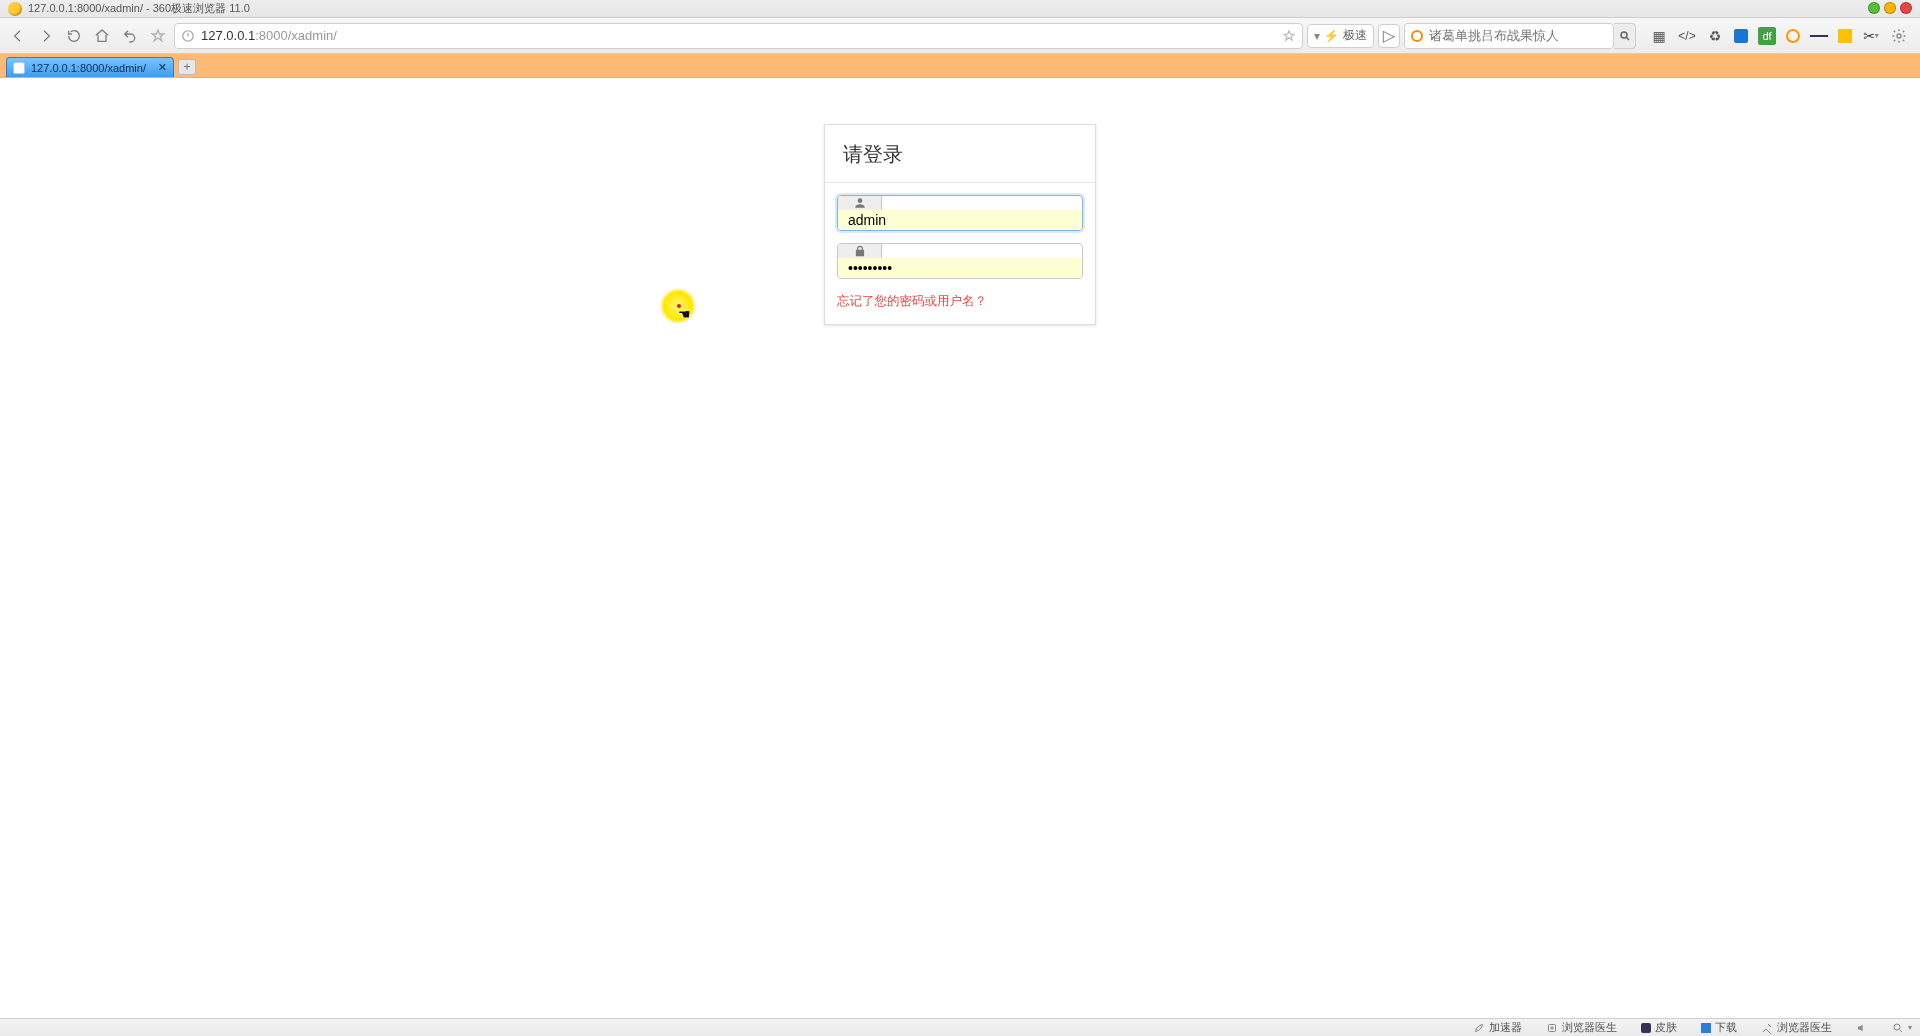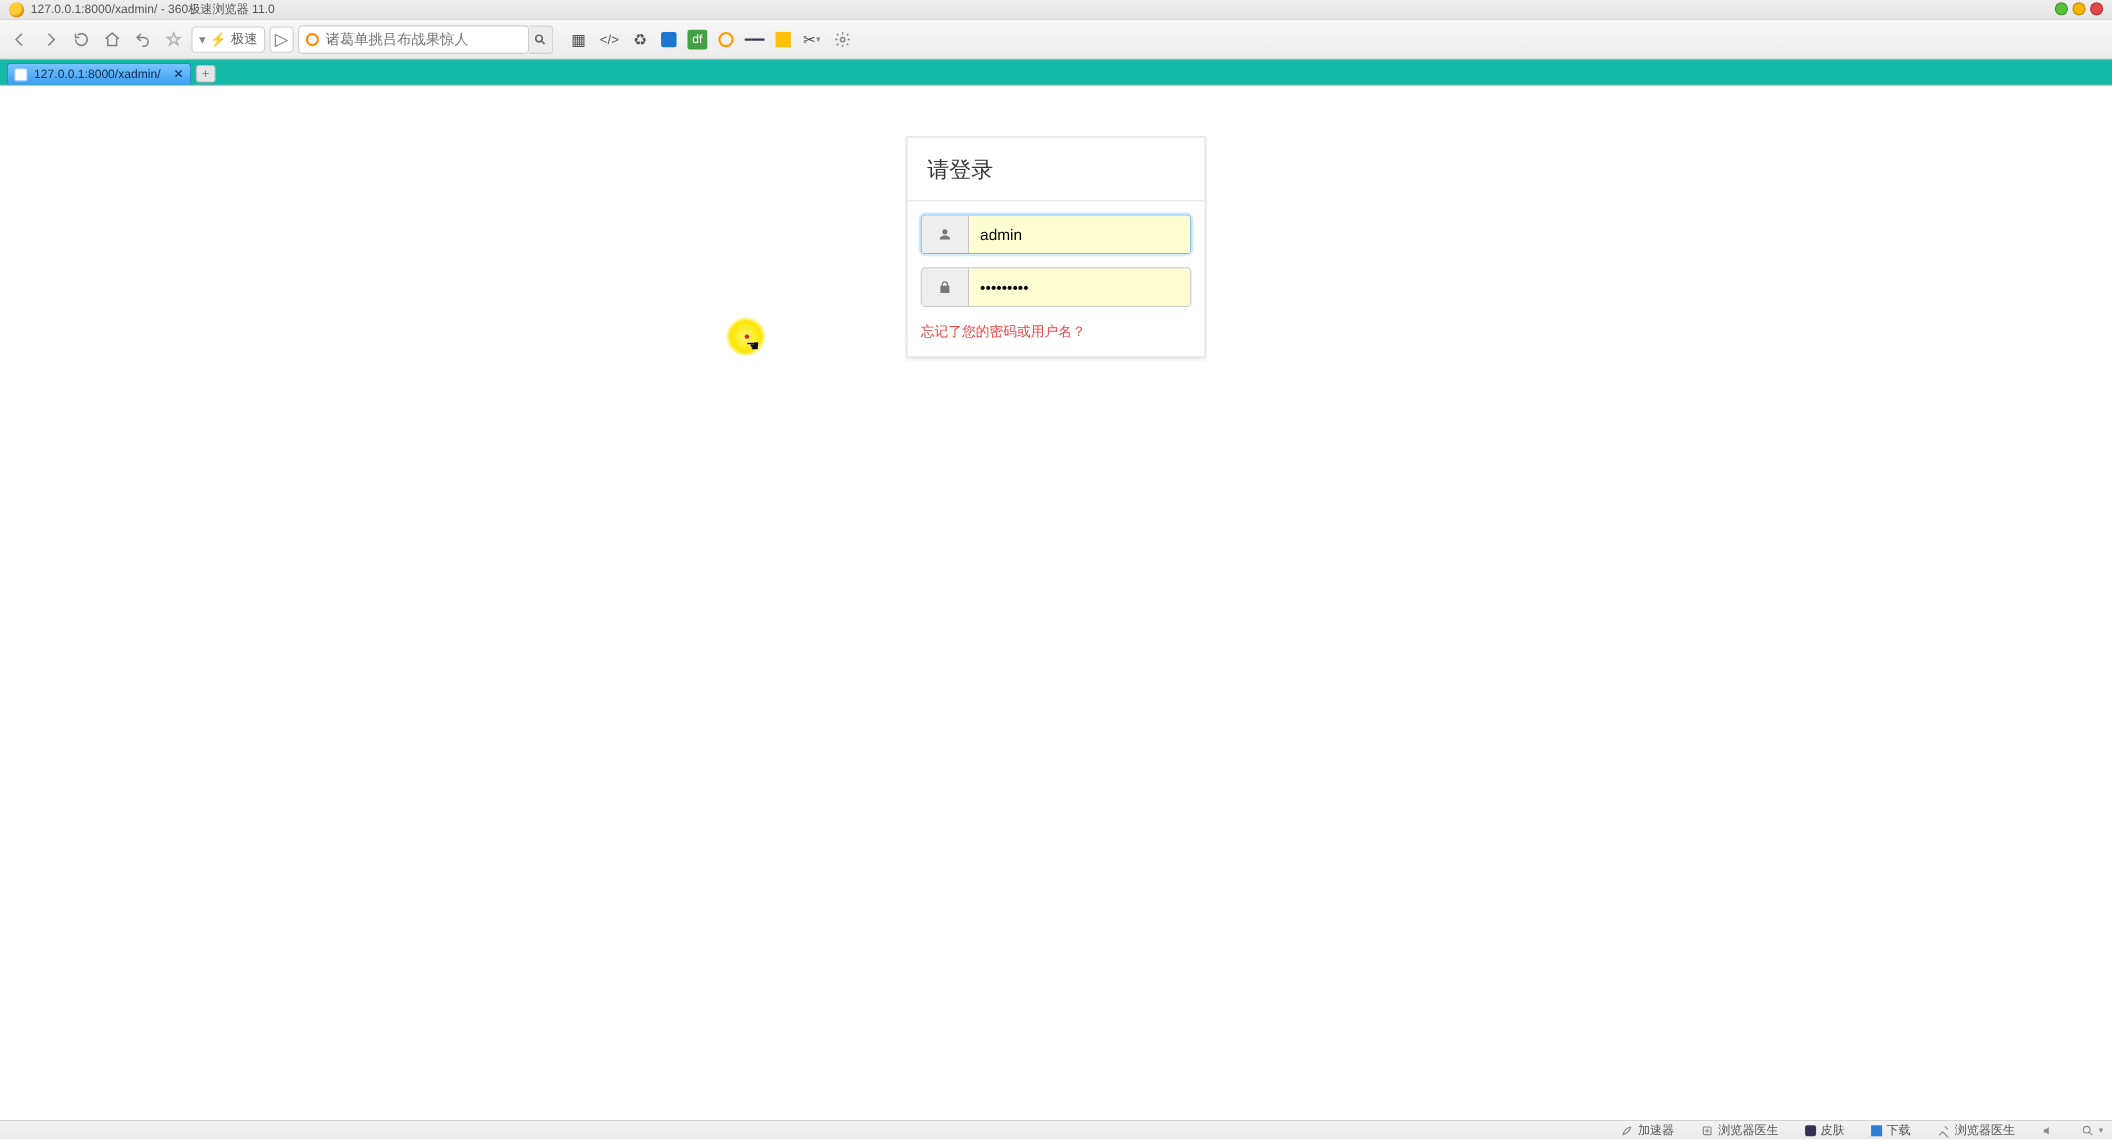--- a/index.html
+++ b/index.html
@@ -91,21 +91,21 @@
 .tool-icons .ti { width:18px;height:18px;display:flex;align-items:center;justify-content:center;cursor:pointer; }
 .tool-icons .green { background:#43a047;color:#fff;font-size:11px;border-radius:2px; }
 .tool-icons .blue  { background:#1976d2;width:14px;height:14px; border-radius:2px;}
 .tool-icons .orange{ width:14px;height:14px;border:2px solid #ff9800;border-radius:50%; }
 .tool-icons .bars span{display:block;width:14px;height:2px;background:#335; margin:2px 0;}
 .tool-icons .yellow{ background:#ffc107;width:14px;height:14px; }
 .tool-icons .gear svg{ stroke:#888; }
 
 
 .tabstrip {
-  height: 24px; background:#14b8a6; border-bottom:1px solid #b8b8b8;
+  height: 24px; background:#fdba74; border-bottom:1px solid #b8b8b8;
   display:flex; align-items:flex-end; padding-left:6px;
 }
 .tab {
   height: 20px; min-width: 168px;
   background: linear-gradient(#79c4ff,#3e9df0);
   border:1px solid #2b7ec7; border-bottom:none;
   border-radius:4px 4px 0 0;
   display:flex;align-items:center;
   padding:0 6px; gap:6px;
   color:#0c2d55; font-size:11px; font-family:SimSun,monospace;
@@ -137,20 +137,21 @@
 .login-head {
   padding: 16px 18px 14px;
   border-bottom:1px solid #e6e6e6;
   font-size: 20px; color:#333; font-weight:400;
 }
 .login-body { padding: 12px 12px 14px; }
 .in-group {
   display:flex; margin-bottom:12px;
   border:1px solid #c7c7c7; border-radius:4px; overflow:hidden;
   height:36px;
+  flex-direction:column;
 }
 .in-icon {
   width:44px; background:#eeeeee; border-right:1px solid #c7c7c7;
   display:flex;align-items:center;justify-content:center; color:#777;
 }
 .in-group input {
   flex:1; border:none; outline:none; padding:0 10px; font-size:14px;
 }
 .in-yellow { background:#fdffd2 !important; }
 .in-group.focus { border-color:#7ab6e8; box-shadow:0 0 0 2px rgba(102,175,233,.25); }
@@ -226,20 +227,32 @@
     <svg viewBox="0 0 24 24">
         <path d="M9 14 4 9l5-5M4 9h9a6 6 0 0 1 0 12h-2"></path>
       </svg>
   </div>
   <div class="nav-btn star-btn">
     <svg viewBox="0 0 24 24">
         <path d="M12 3l2.5 6h6l-5 4 2 6-5.5-4-5.5 4 2-6-5-4h6z"></path>
       </svg>
   </div>
 
+  <div class="addr-wrap">
+    <svg class="lock" viewBox="0 0 24 24" fill="none" stroke="#9c9c9c" stroke-width="2">
+        <circle cx="12" cy="12" r="9"></circle>
+        <path d="M12 7v6M12 17h0"></path>
+      </svg>
+    <span class="addr-host">127.0.0.1</span>
+      <span class="addr-path">:8000/xadmin/</span>
+    <span class="addr-spacer"></span>
+    <svg class="addr-star" viewBox="0 0 24 24" fill="none" stroke="#bbb" stroke-width="2">
+        <path d="M12 3l2.5 6h6l-5 4 2 6-5.5-4-5.5 4 2-6-5-4h6z"></path>
+      </svg>
+  </div>
 
   <div class="mode-pill">
     <span style="color:#888">▾</span>
     <span class="bolt">⚡</span>
     <span>极速</span>
   </div>
   <div class="mode-go">▷</div>
 
   <div class="search-wrap">
     <span class="ring"></span>

